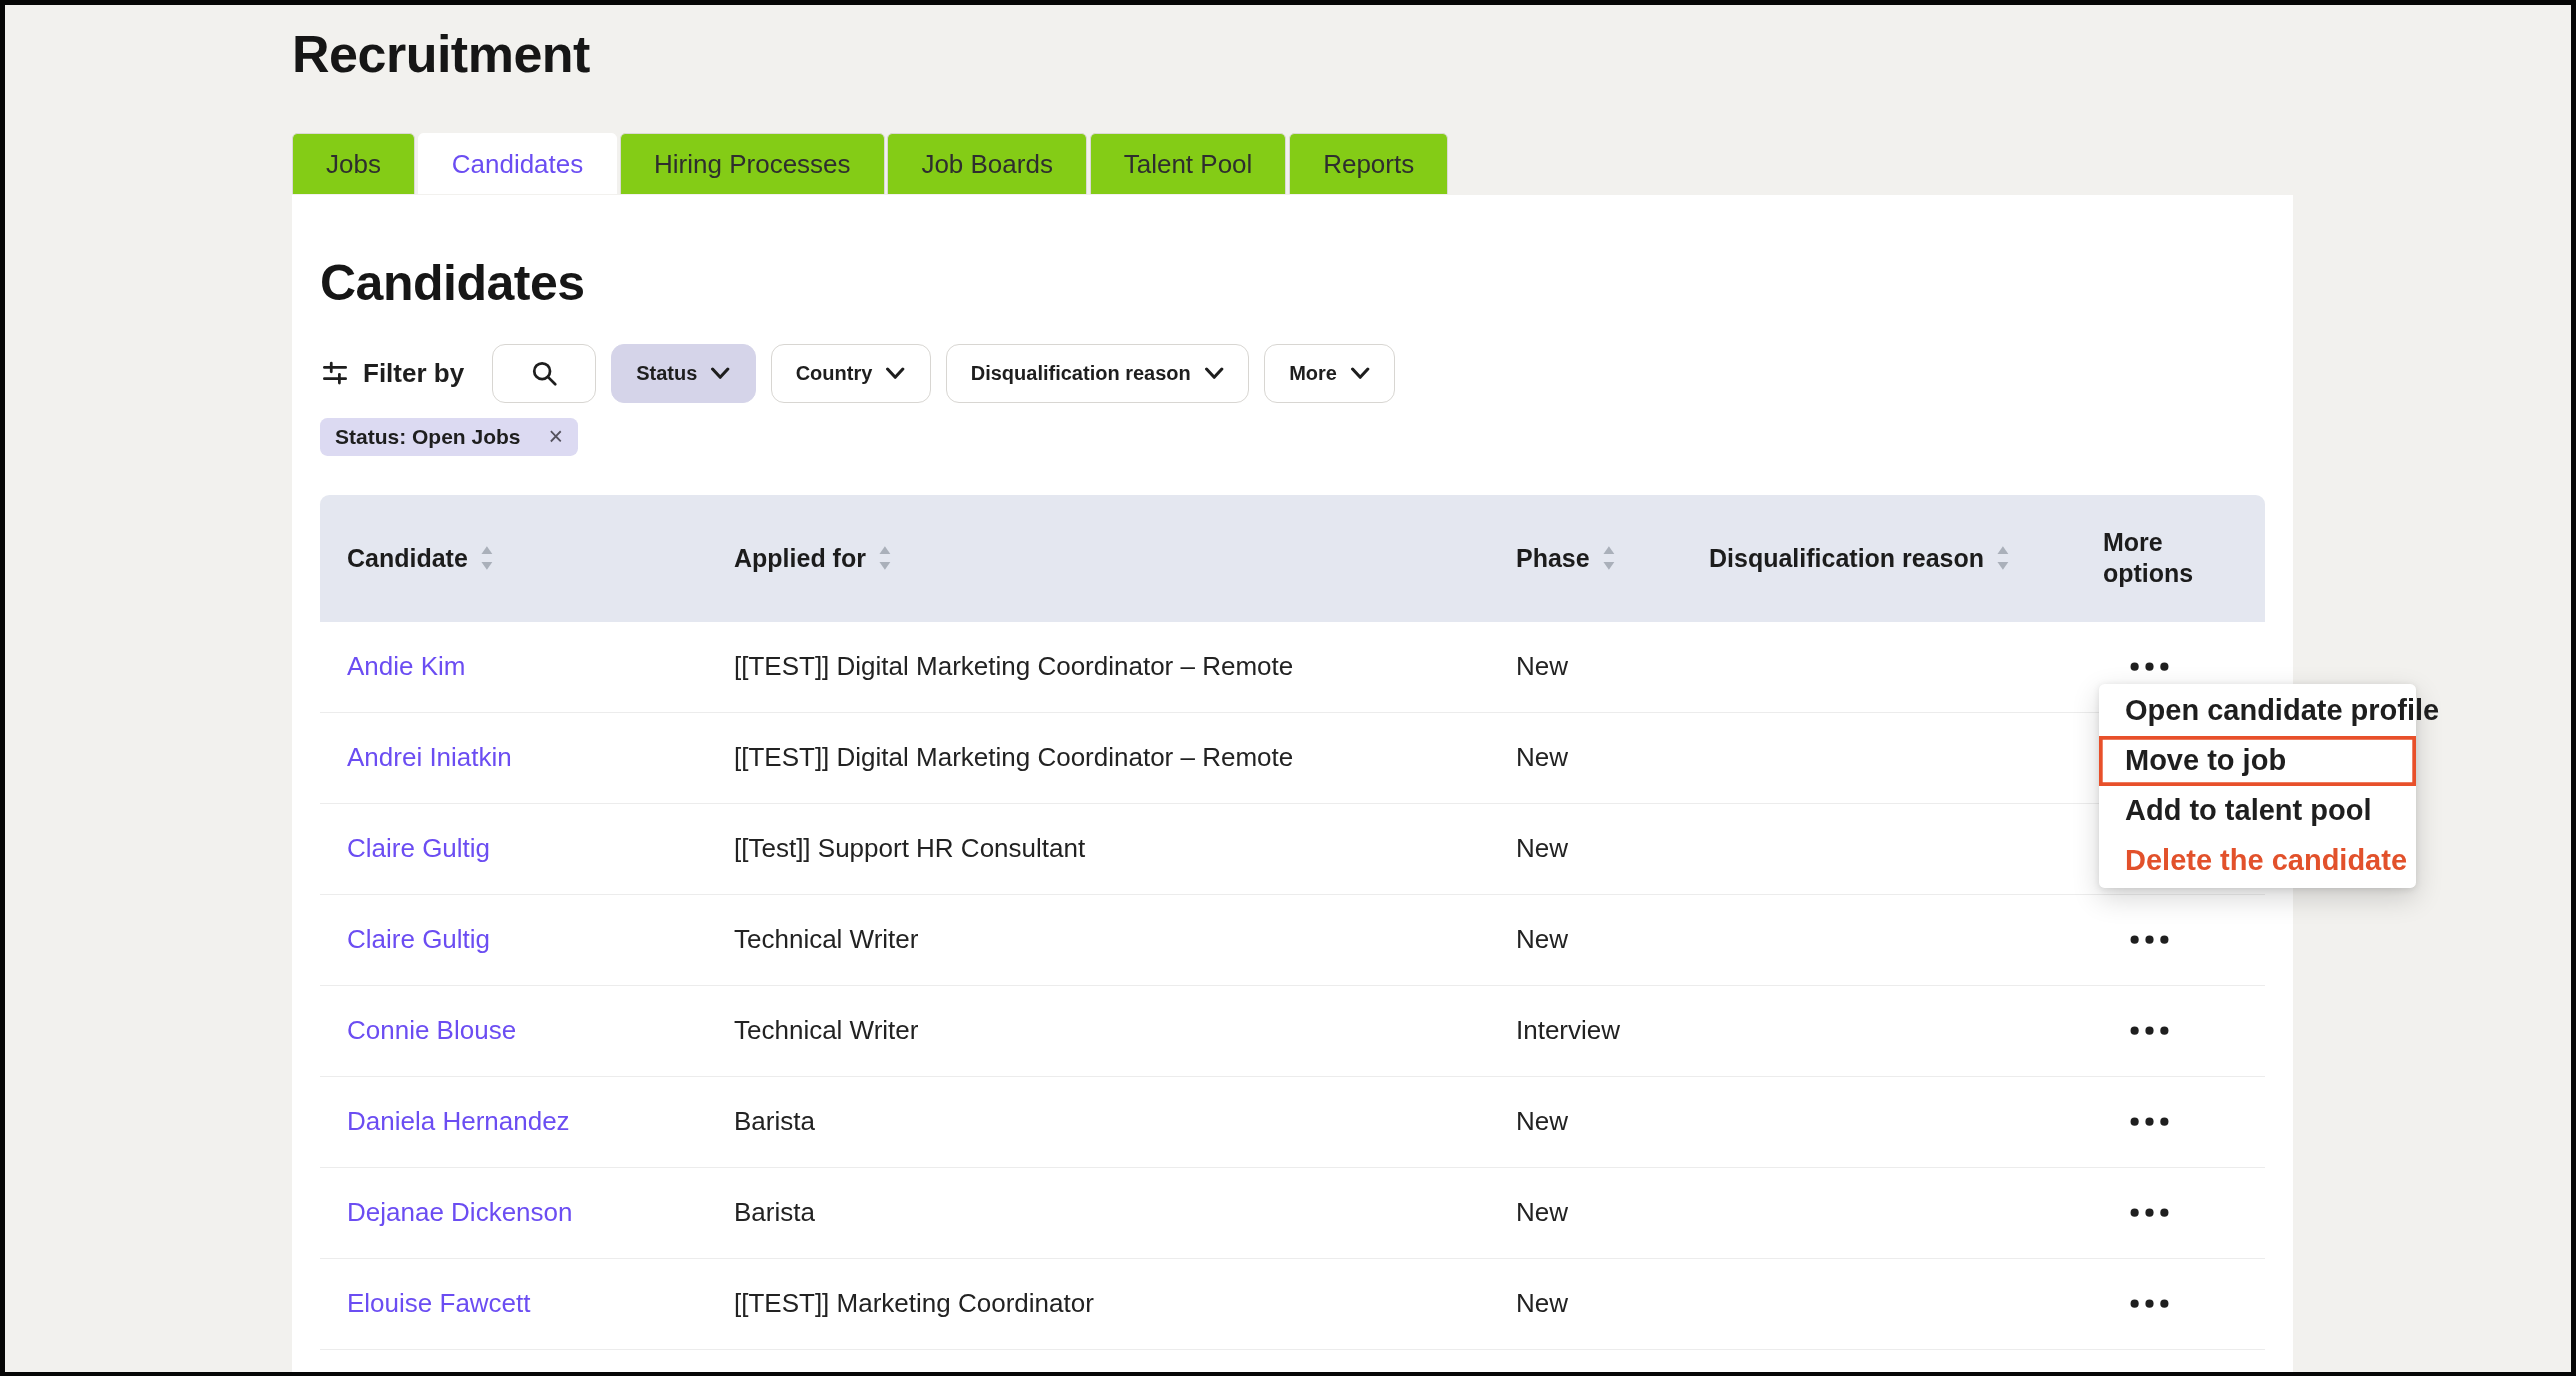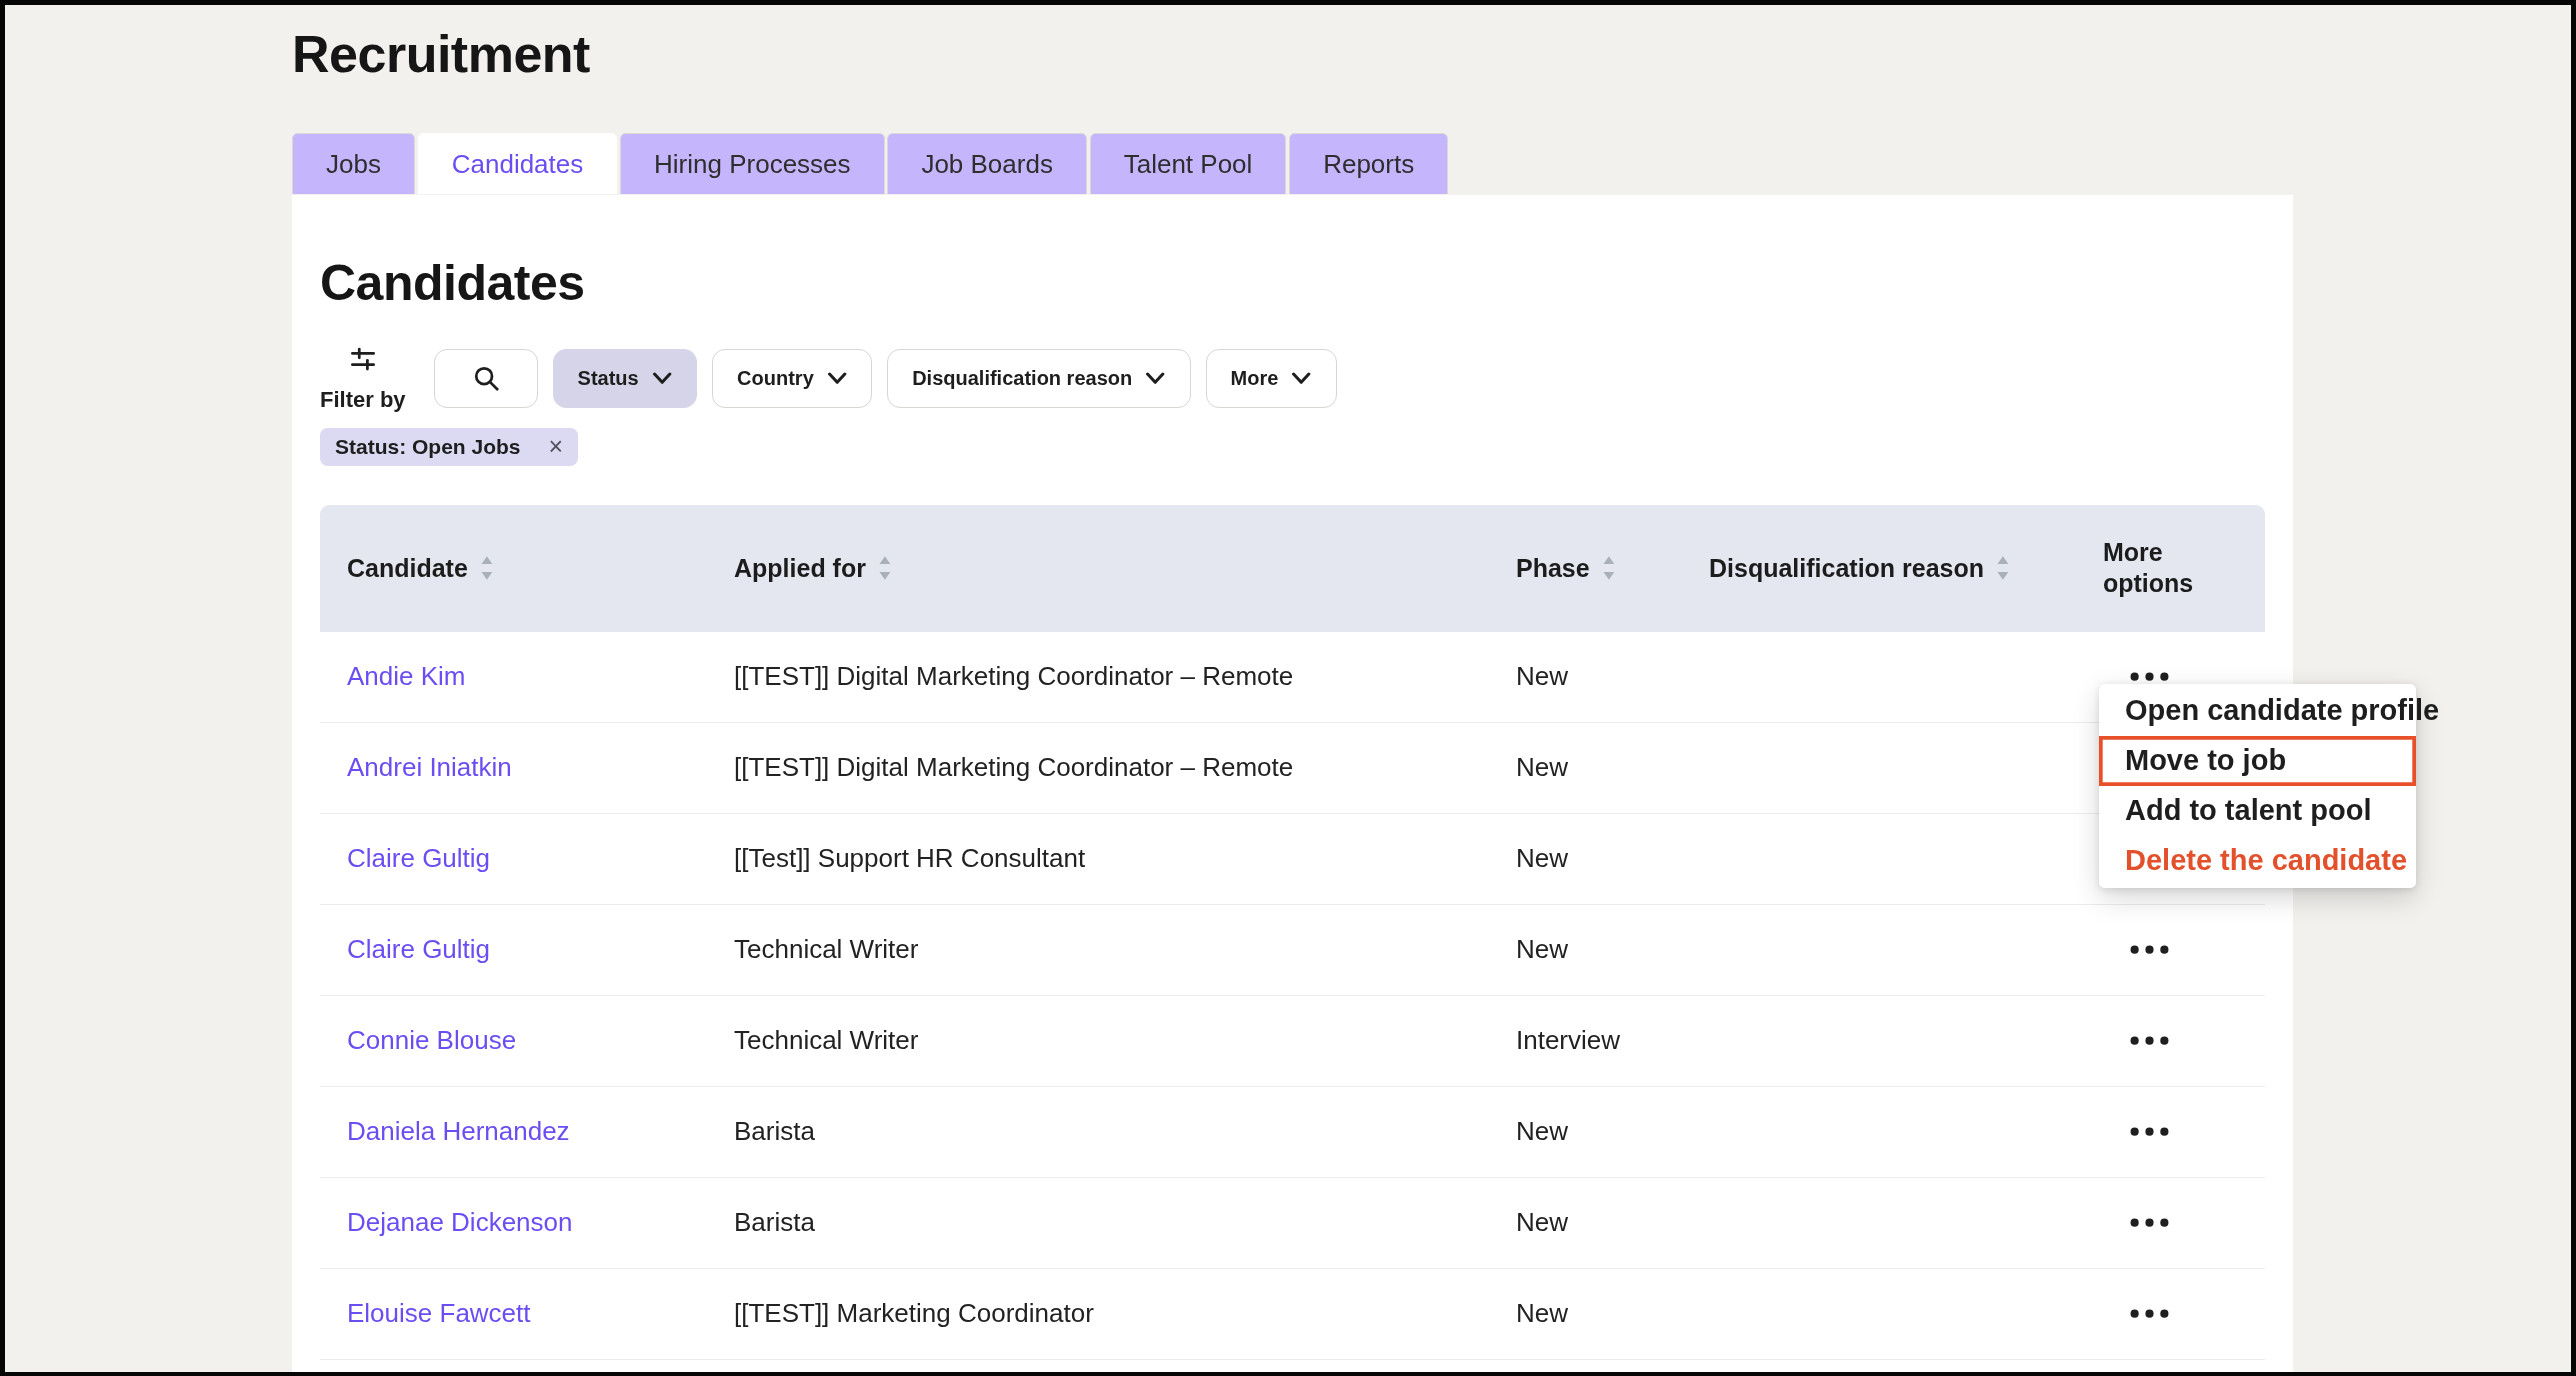--- a/index.html
+++ b/index.html
@@ -14,34 +14,34 @@
   .frame { position:absolute; inset:0; border:5.6px solid #060606; z-index:99; pointer-events:none; }
 
   .page-title {
     position:absolute; left:292px; top:24px;
     font-size:52px; font-weight:800; letter-spacing:-0.5px; color:#161616;
   }
 
   .tab-bar { position:absolute; left:292px; top:133px; display:flex; gap:2.8px; align-items:flex-end; }
   .tab {
     height:61px; padding:0 33px; display:flex; align-items:center;
-    font-size:26px; color:#2e2e2e; background:#c4b5fd;
+    font-size:26px; color:#2e2e2e; background:#84cc16;
     border:0.9px solid #dbd9d5; border-bottom:none; border-radius:5.6px 5.6px 0 0;
     cursor:pointer; font-family:inherit;
   }
   .tab.active { background:#fff; color:#6b4df2; border-color:#fff; }
 
   .card {
     position:absolute; left:292px; top:195px; width:2001px; height:1182px;
     background:#fff; padding:0 28px; overflow:hidden;
   }
   .panel-title { margin-top:59px; font-size:50px; font-weight:800; letter-spacing:-0.5px; color:#161616; }
 
   .filter-row { display:flex; align-items:center; margin-top:31.5px; gap:15px; }
-  .filter-by { display:flex; align-items:center; gap:13px; font-size:22px; font-weight:bold; margin-right:13px;flex-direction:column; }
+  .filter-by { display:flex; align-items:center; gap:13px; font-size:26px; font-weight:bold; margin-right:13px; }
   .search-btn {
     width:104px; height:59px; border-radius:13px; border:1.9px solid #d8d6d2; background:#fff;
     display:flex; align-items:center; justify-content:center; cursor:pointer;
   }
   .filter-btns { display:flex; gap:15px; }
   .fbtn {
     height:59px; padding:0 24px; border-radius:13px; border:1.9px solid #d8d6d2; background:#fff;
     display:flex; align-items:center; gap:13px; font-size:20px; font-weight:bold; color:#1e1e1e;
     cursor:pointer; font-family:inherit; white-space:nowrap;
   }

